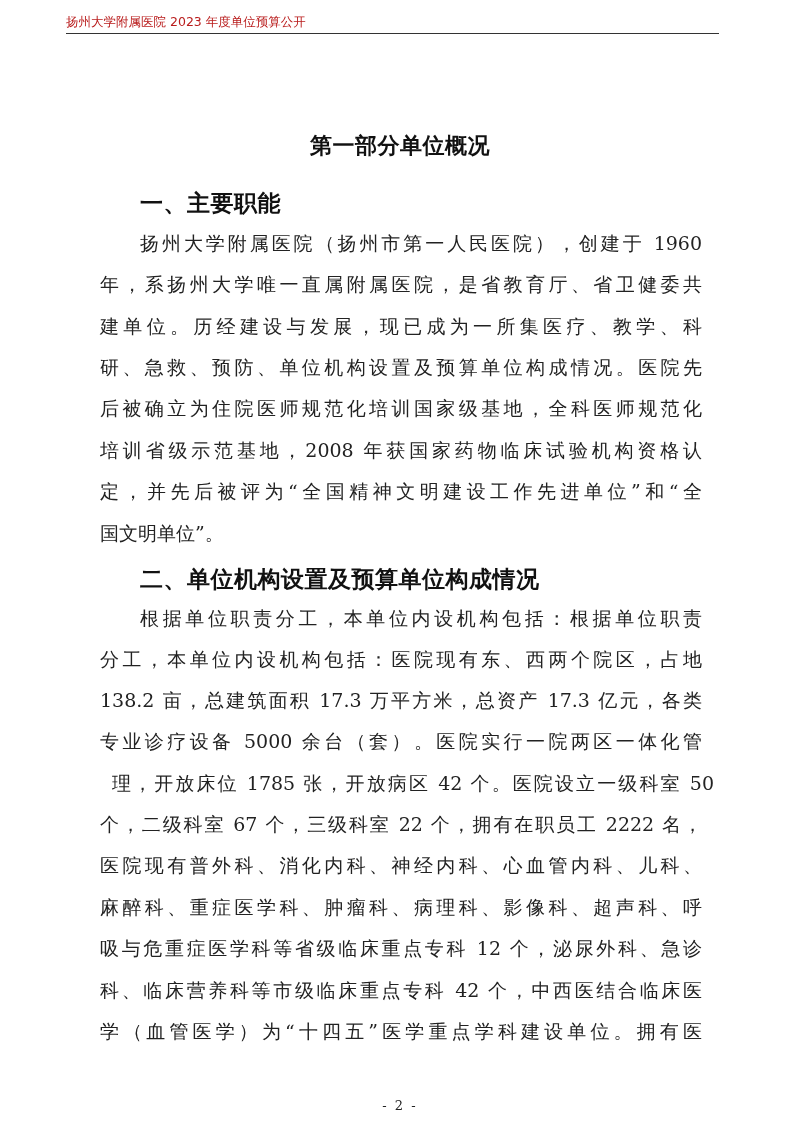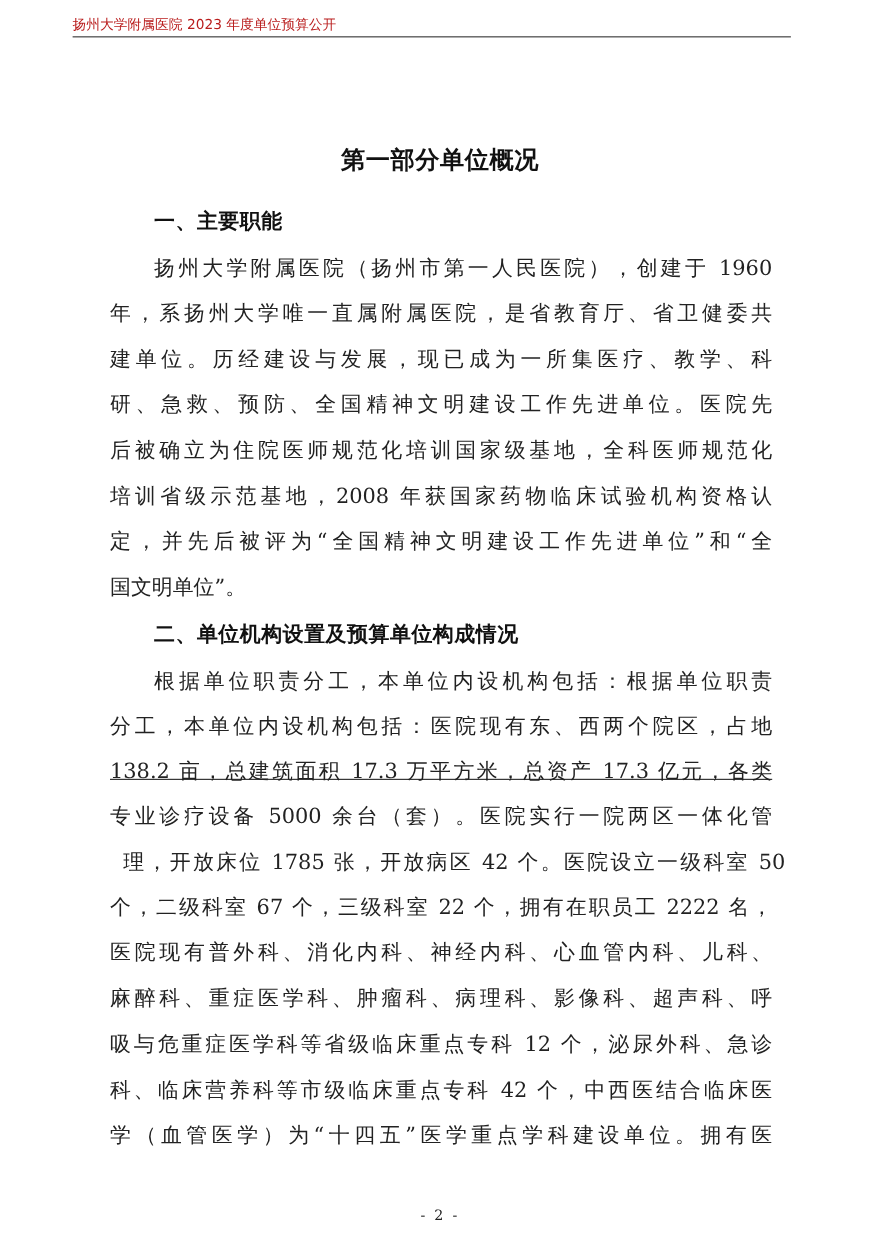--- a/index.html
+++ b/index.html
@@ -1,47 +1,47 @@
 <!DOCTYPE html>
 <html><head>
 <meta charset="utf-8">
 <style>
   html, body { margin: 0; padding: 0; background: #ffffff; }
   body { width: 800px; height: 1131px; position: relative; overflow: hidden; color: #111; }
   .header { position: absolute; left: 66px; top: 14px; font-family: "DejaVu Sans", sans-serif; font-size: 12.5px; color: #b91c1c; letter-spacing: 0; }
   .header-rule { position: absolute; left: 66px; width: 653px; top: 33px; height: 0; border-top: 1.3px solid #333; }
   .title { position: absolute; left: 0; width: 800px; top: 131px; text-align: center; font-family: Liberation Mono, monospace; font-weight: bold; font-size: 22px; letter-spacing: 0.5px; color: #111; }
-  .heading { position: absolute; left: 140px; font-family: "DejaVu Sans", sans-serif; font-weight: bold; font-size: 19px; color: #111; letter-spacing: 0.5px; }
+  .heading { position: absolute; left: 140px; font-family: "DejaVu Sans", sans-serif; font-weight: bold; font-size: 23px; color: #111; letter-spacing: 0.5px; }
   .line { position: absolute; left: 100px; width: 602px; font-family: "DejaVu Serif", serif; font-size: 19px; color: #222; white-space: nowrap; text-align: justify; text-align-last: justify; }
   .line.indent { left: 140px; width: 562px; }
   .line.last { text-align-last: left; }
   .page-num { position: absolute; left: 0; width: 800px; top: 1098px; text-align: center; font-family: "DejaVu Serif", serif; font-size: 13px; color: #222; letter-spacing: 2px; }
 </style>
 </head>
 <body>
 
 <div class="header">扬州大学附属医院 2023 年度单位预算公开</div>
 <div class="header-rule"></div>
 
 <div class="title">第一部分单位概况</div>
 
 <div class="heading" style="top:188px;">一、主要职能</div>
 <div class="line indent" style="top:231px;">扬州大学附属医院（扬州市第一人民医院），创建于 1960</div>
 <div class="line" style="top:272px;">年，系扬州大学唯一直属附属医院，是省教育厅、省卫健委共</div>
 <div class="line" style="top:314px;">建单位。历经建设与发展，现已成为一所集医疗、教学、科</div>
-<div class="line" style="top:355px;">研、急救、预防、全国精神文明建设工作先进单位。医院先</div>
+<div class="line" style="top:355px;">研、急救、预防、单位机构设置及预算单位构成情况。医院先</div>
 <div class="line" style="top:396px;">后被确立为住院医师规范化培训国家级基地，全科医师规范化</div>
 <div class="line" style="top:438px;">培训省级示范基地，2008 年获国家药物临床试验机构资格认</div>
 <div class="line" style="top:479px;">定，并先后被评为“全国精神文明建设工作先进单位”和“全</div>
 <div class="line last" style="top:521px;">国文明单位”。</div>
 
 <div class="heading" style="top:564px;">二、单位机构设置及预算单位构成情况</div>
 <div class="line indent" style="top:606px;">根据单位职责分工，本单位内设机构包括：根据单位职责</div>
 <div class="line" style="top:647px;">分工，本单位内设机构包括：医院现有东、西两个院区，占地</div>
-<div class="line" style="top:688px;text-decoration:underline;">138.2 亩，总建筑面积 17.3 万平方米，总资产 17.3 亿元，各类</div>
+<div class="line" style="top:688px;">138.2 亩，总建筑面积 17.3 万平方米，总资产 17.3 亿元，各类</div>
 <div class="line" style="top:729px;">专业诊疗设备 5000 余台（套）。医院实行一院两区一体化管</div>
 <div class="line" style="top:771px;margin-left:12px;">理，开放床位 1785 张，开放病区 42 个。医院设立一级科室 50</div>
 <div class="line" style="top:812px;">个，二级科室 67 个，三级科室 22 个，拥有在职员工 2222 名，</div>
 <div class="line" style="top:853px;">医院现有普外科、消化内科、神经内科、心血管内科、儿科、</div>
 <div class="line" style="top:895px;">麻醉科、重症医学科、肿瘤科、病理科、影像科、超声科、呼</div>
 <div class="line" style="top:936px;">吸与危重症医学科等省级临床重点专科 12 个，泌尿外科、急诊</div>
 <div class="line" style="top:978px;">科、临床营养科等市级临床重点专科 42 个，中西医结合临床医</div>
 <div class="line" style="top:1019px;">学（血管医学）为“十四五”医学重点学科建设单位。拥有医</div>
 
 <div class="page-num">- 2 -</div>

